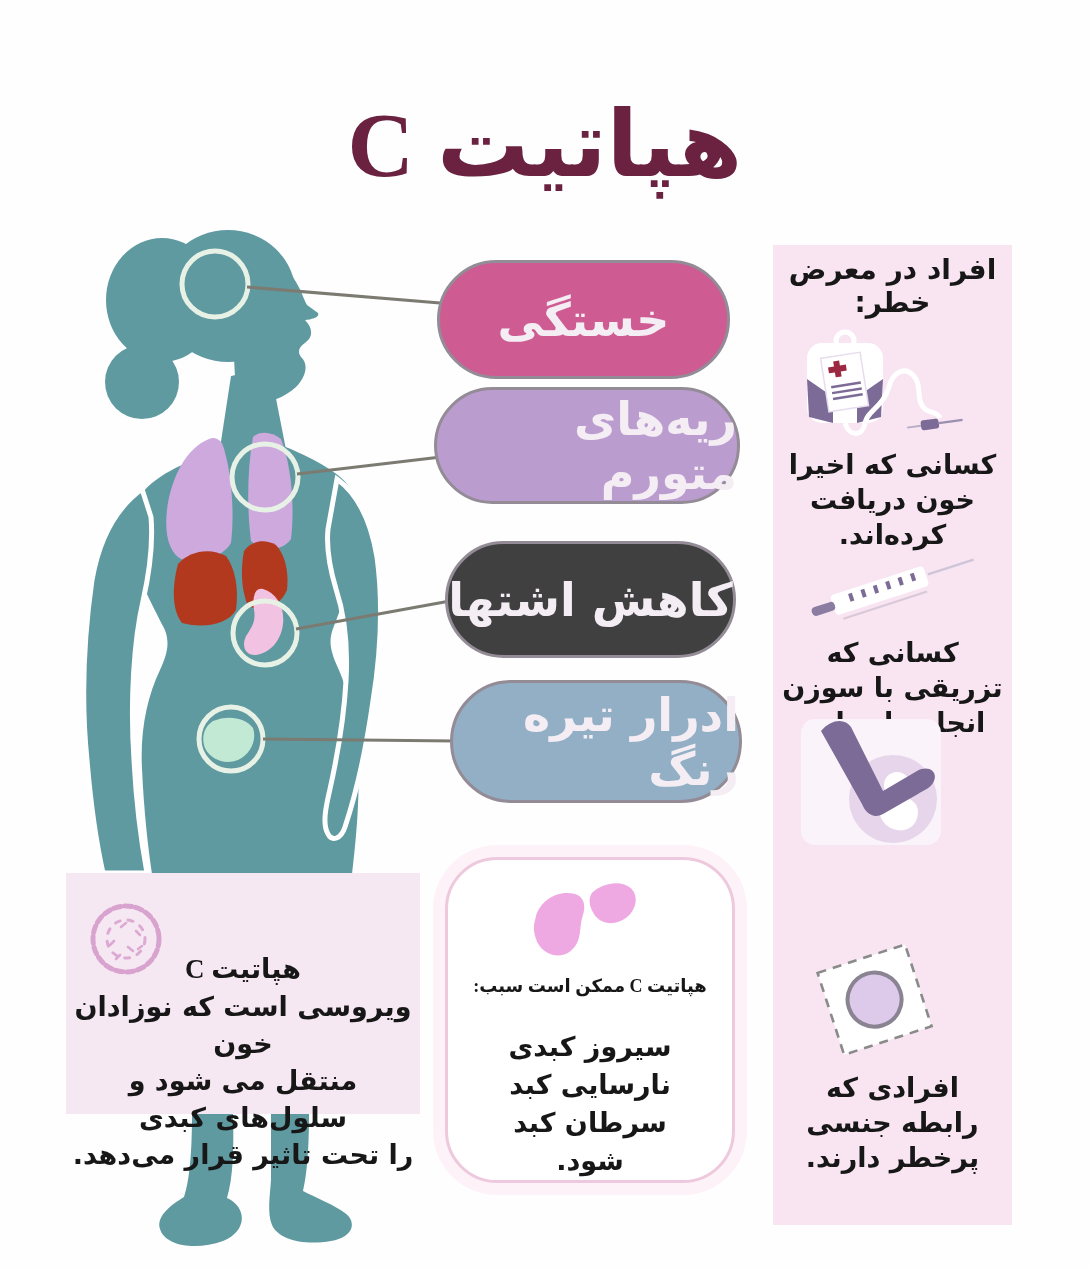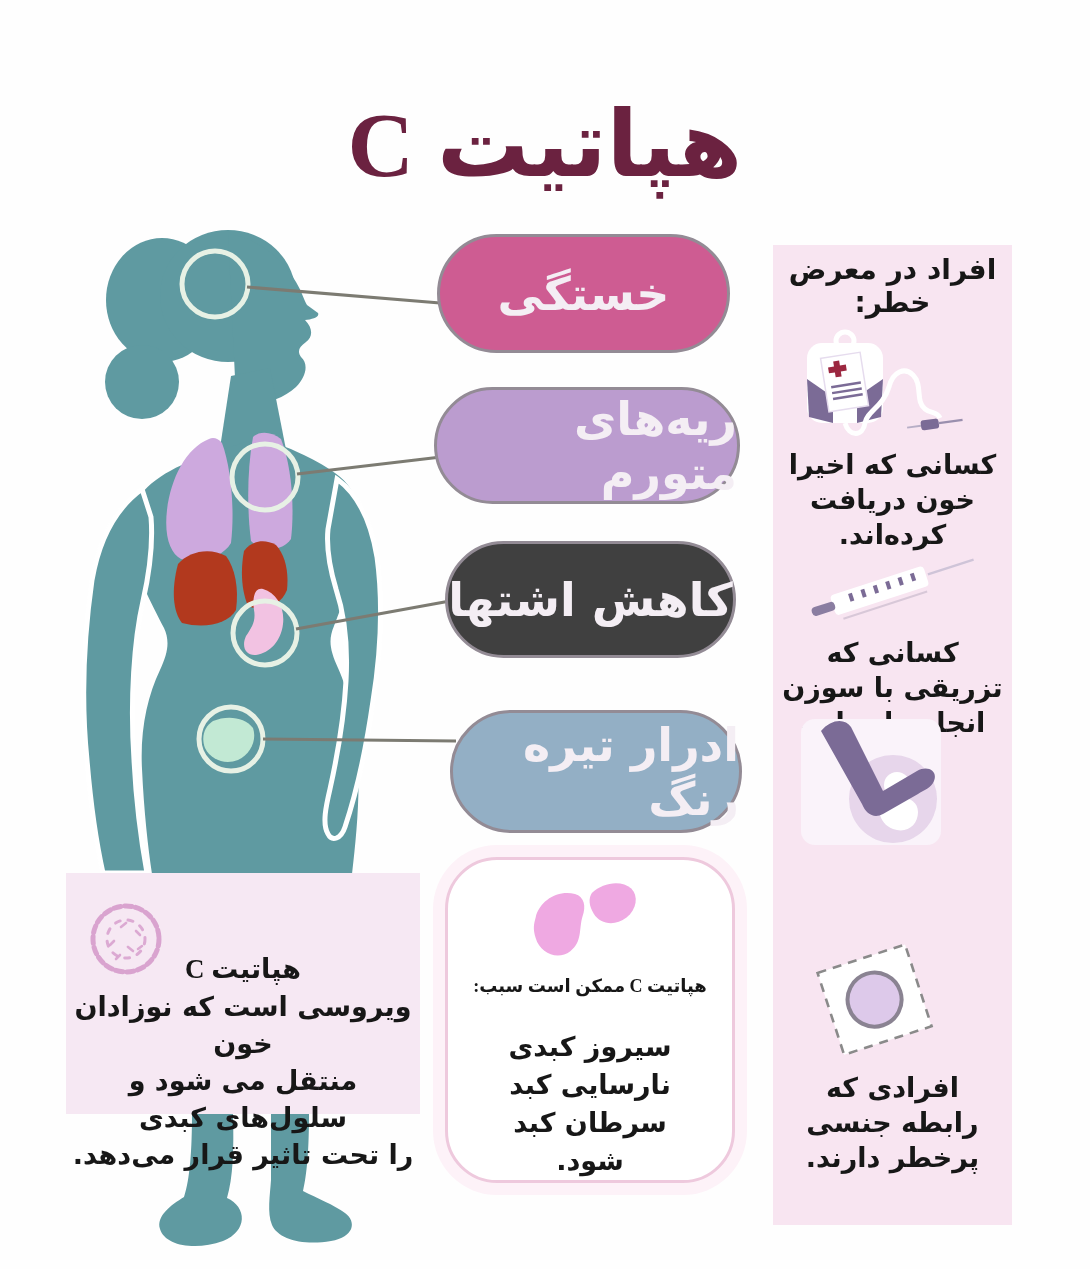--- a/index.html
+++ b/index.html
@@ -9,21 +9,21 @@
   
   .title{position:absolute;top:28px;left:0;width:100%;text-align:center;
          font-family:"Liberation Serif","DejaVu Sans",serif;
          font-size:92px;font-weight:700;line-height:1.2;}
   
   .figure-svg{position:absolute;left:0;top:0;}
   
   .pill{position:absolute;display:flex;align-items:center;justify-content:center;
         border:3px solid #938b95;border-radius:999px;color:#f4eef4;
         font-size:46px;font-weight:700;z-index:3;}
-  .pill-1{left:437px;top:234px;width:287px;height:113px;}
+  .pill-1{left:437px;top:260px;width:287px;height:113px;}
   .pill-2{left:434px;top:387px;width:300px;height:111px;}
   .pill-3{left:445px;top:541px;width:285px;height:111px;}
   .pill-4{left:450px;top:680px;width:286px;height:117px;}
   
   .risk-panel{position:absolute;left:773px;top:245px;width:239px;height:980px;z-index:3;}
   .risk-heading{position:absolute;top:8px;left:0;width:100%;text-align:center;
                 font-size:28px;font-weight:700;color:#171717;}
   .risk-text{position:absolute;left:0;width:100%;text-align:center;
              font-size:27px;font-weight:700;color:#171717;line-height:1.3;padding:0;}
   .risk-icon{position:absolute;}
@@ -81,21 +81,21 @@
       <line x1="247" y1="287" x2="440" y2="303"></line>
       <line x1="297" y1="474" x2="441" y2="457"></line>
       <line x1="296" y1="629" x2="450" y2="601"></line>
       <line x1="263" y1="739" x2="456" y2="741"></line>
     </g>
   </svg>
 
   <div class="pill pill-1 fa" style="background-color: rgb(206, 92, 146);">خستگی</div>
   <div class="pill pill-2 fa" style="background-color: rgb(187, 156, 207);">ریه‌های متورم</div>
   <div class="pill pill-3 fa" style="background-color: #404040;">کاهش اشتها</div>
-  <div class="pill pill-4 fa" style="background-color: rgb(147, 175, 197); margin-top: 30px;">ادرار تیره رنگ</div>
+  <div class="pill pill-4 fa" style="background-color: rgb(147, 175, 197);">ادرار تیره رنگ</div>
 
   <div class="risk-panel" style="background-color: rgb(248, 229, 241);">
     <div class="risk-heading fa">افراد در معرض خطر:</div>
 
     <svg class="risk-icon" style="left:20px;top:80px" width="180" height="120" viewBox="0 0 180 120">
       <circle cx="52" cy="16" r="9" fill="none" stroke="#ffffff" stroke-width="5"></circle>
       <rect x="14" y="18" width="76" height="80" rx="15" fill="#ffffff"></rect>
       <path d="M14,54 L40,72 L40,98 L16,92 Z" fill="#7b6b96"></path>
       <path d="M90,54 L64,72 L64,98 L88,92 Z" fill="#7b6b96"></path>
       <g transform="rotate(-9 52 60)">

